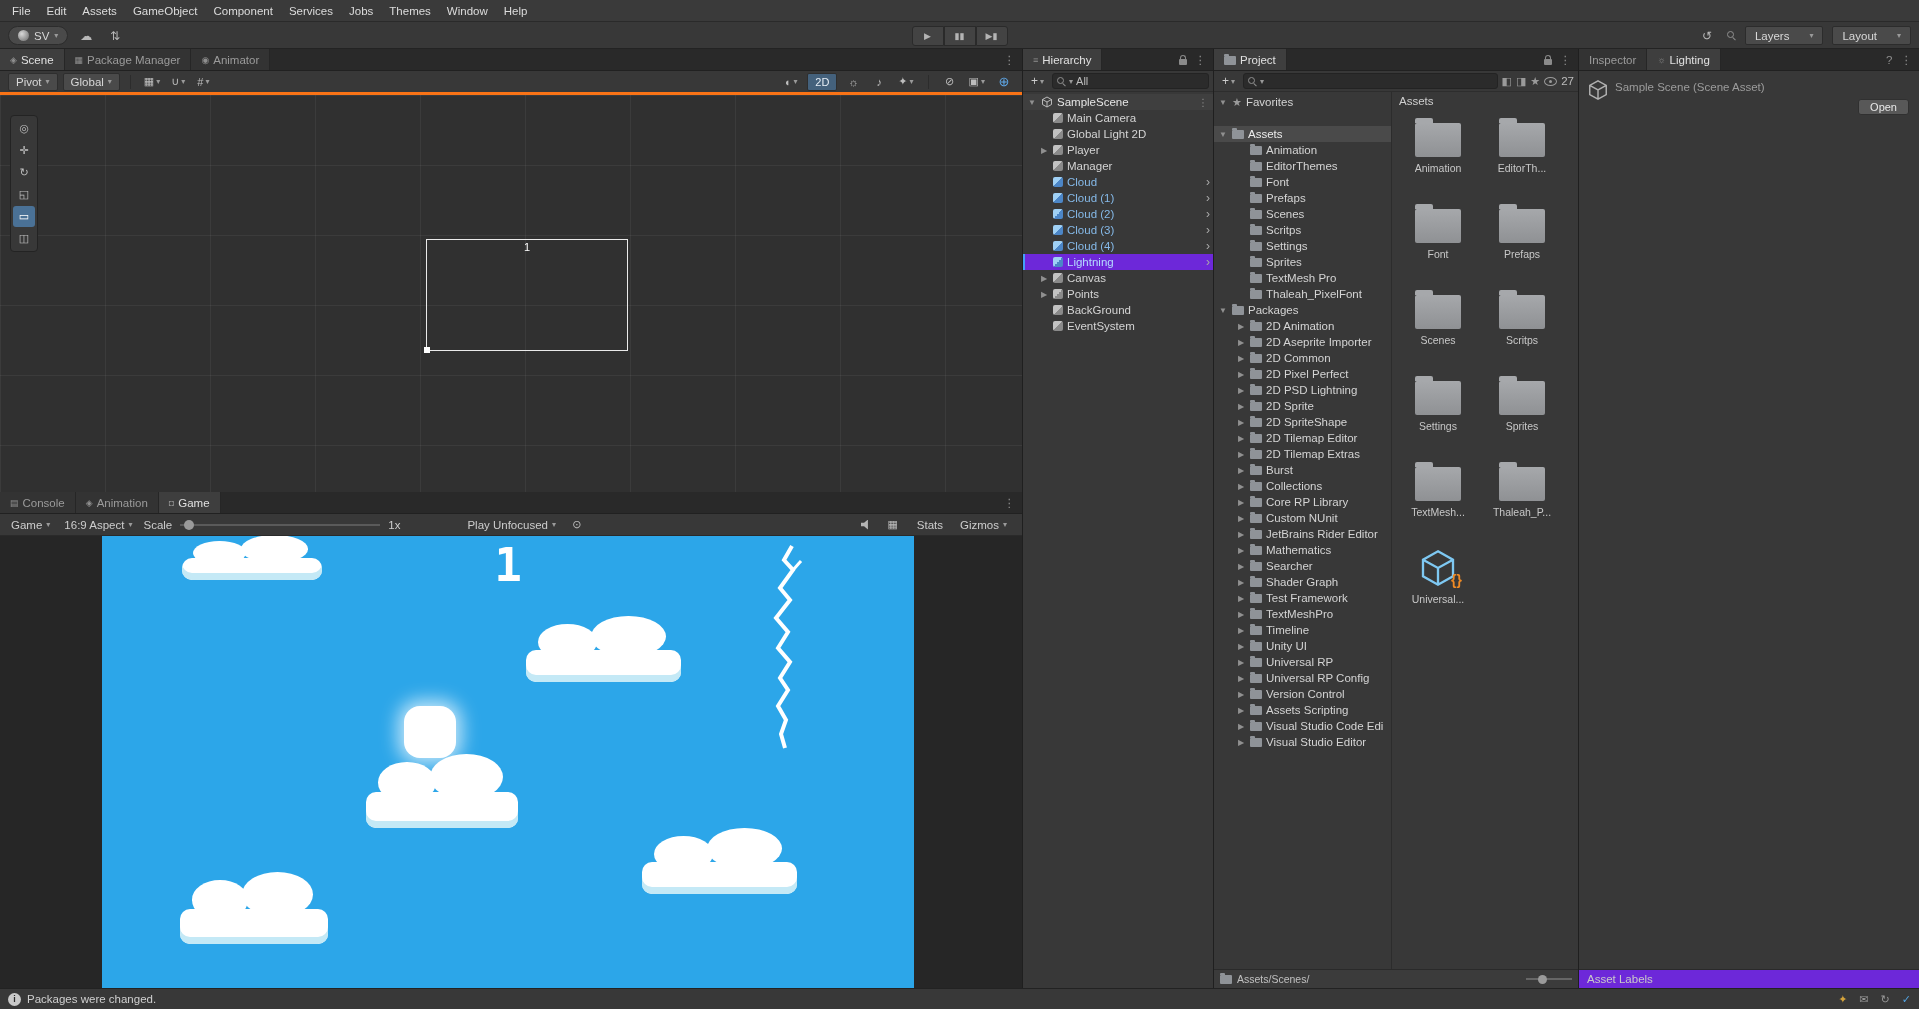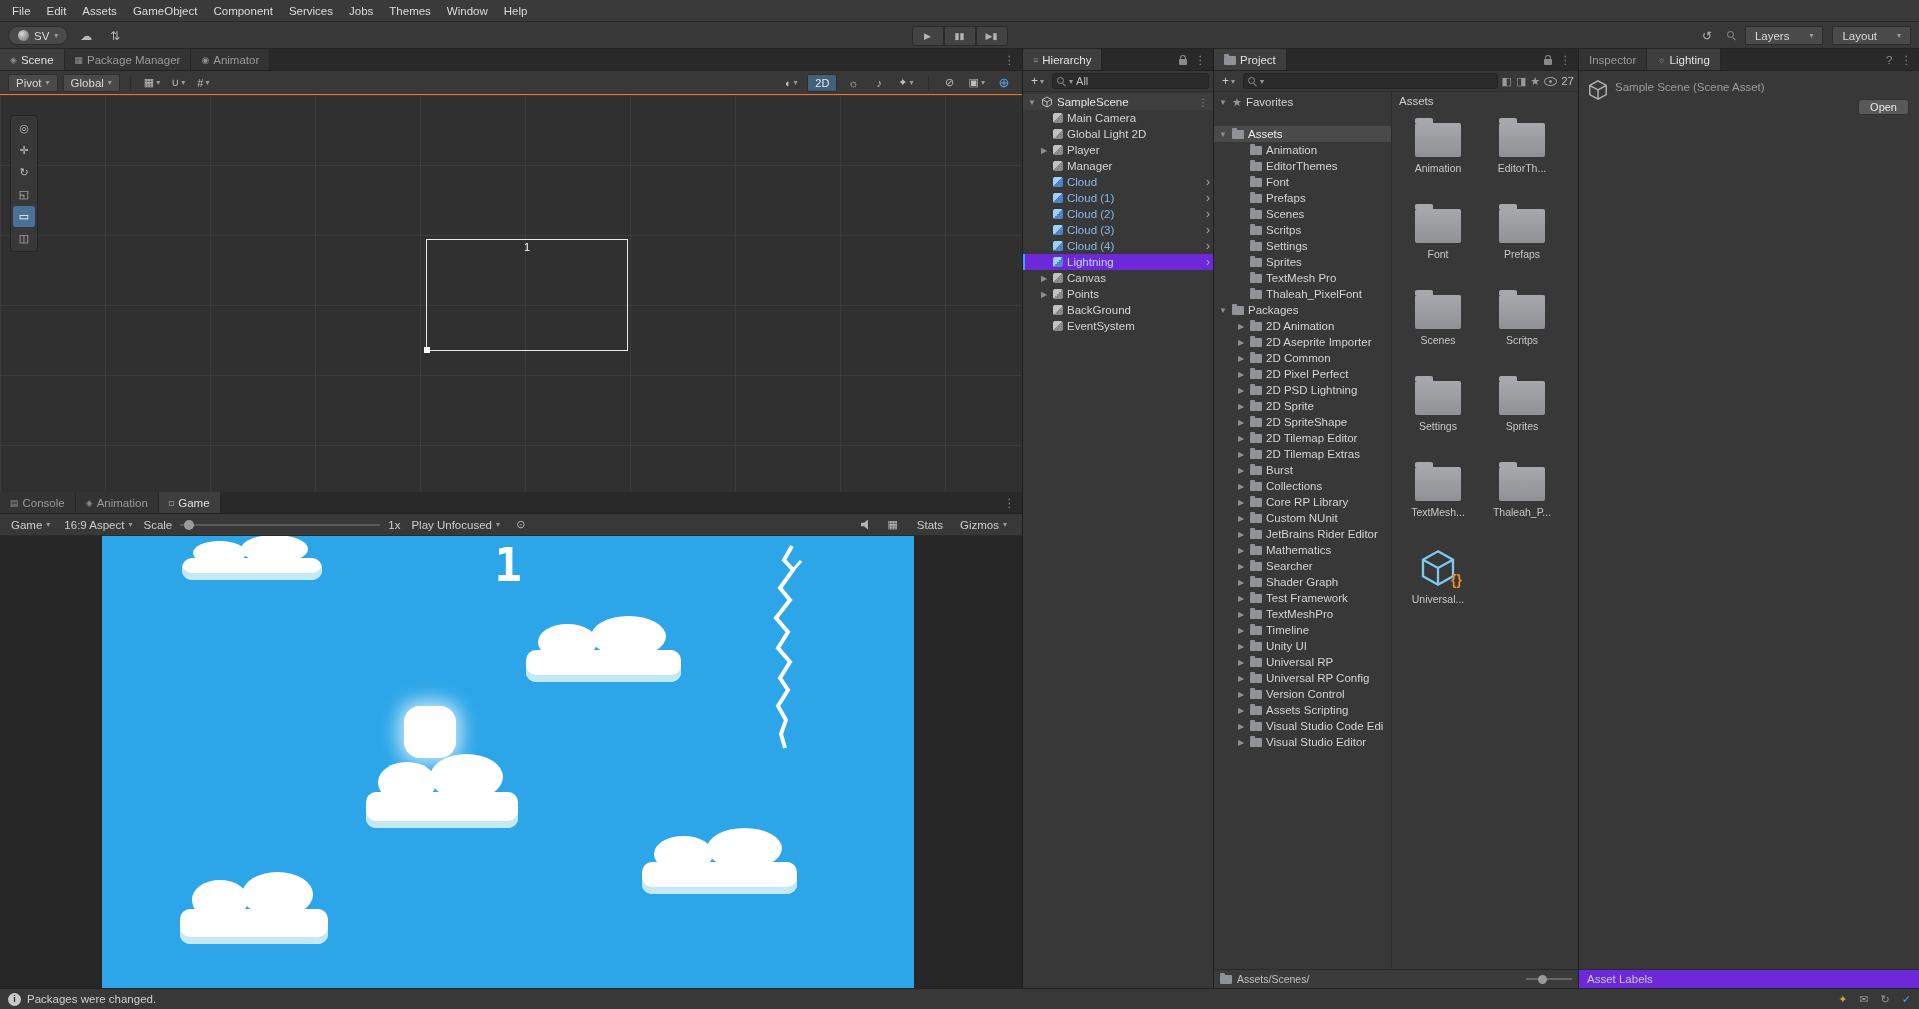--- a/index.html
+++ b/index.html
@@ -44,21 +44,21 @@
 .i-lock::before{content:'';position:absolute;top:-4px;left:1px;width:4px;height:4px;border:1.2px solid #8a8a8a;border-bottom:none;border-radius:3px 3px 0 0}
 .i-eye{position:relative;width:13px;height:9px;flex:none}
 .i-eye::before{content:'';position:absolute;inset:0;border:1px solid #9a9a9a;border-radius:50%}
 .i-eye::after{content:'';position:absolute;left:5px;top:3px;width:3px;height:3px;background:#9a9a9a;border-radius:50%}
 .i-speaker{width:11px;height:10px;background:#b5b5b5;clip-path:polygon(0 32%,30% 32%,65% 0,65% 100%,30% 68%,0 68%)}
 .i-info{width:13px;height:13px;border-radius:50%;background:#c9c9c9;color:#2b2b2b;font:bold 9px/13px "Liberation Sans",sans-serif;text-align:center;flex:none}
 
 
 #left-pane{position:absolute;left:0;top:49px;width:1022px;height:939px;background:#383838}
 #lp-tabs{position:absolute;top:0;left:0;right:0}
-#scene-toolbar{position:absolute;top:22px;left:0;right:0;height:24px;background:#383838;border-bottom:1px solid #f97316;display:flex;align-items:center;gap:5px;padding:0 8px}
+#scene-toolbar{position:absolute;top:22px;left:0;right:0;height:24px;background:#383838;border-bottom:3px solid #f97316;display:flex;align-items:center;gap:5px;padding:0 8px}
 .tbtn{display:flex;align-items:center;gap:4px;background:#4a4a4a;border:1px solid #2e2e2e;border-radius:2px;padding:1px 7px;height:18px;color:#d8d8d8}
 .ibtn{display:flex;align-items:center;justify-content:center;gap:2px;min-width:20px;height:18px;padding:0 3px;color:#bdbdbd;font-size:11px}
 .sep{width:1px;height:14px;background:#2c2c2c;margin:0 5px}
 .st-right{margin-left:auto;display:flex;align-items:center;gap:6px}
 .mode2d{background:#44617c;border:1px solid #2e2e2e;border-radius:2px;color:#e6eef6;padding:0 7px}
 .gizmo-blue{color:#5fa8e8;font-size:13px}
 
 #scene-view{position:absolute;top:46px;left:0;right:0;height:397px;background-color:#303030;overflow:hidden;
  background-image:linear-gradient(rgba(255,255,255,.05) 1px,transparent 1px),linear-gradient(90deg,rgba(255,255,255,.05) 1px,transparent 1px);
  background-size:105px 70px}
@@ -320,21 +320,21 @@
         </div>
       <div class="gt-dd">
           <span>16:9 Aspect</span>
           <span class="dd-arrow">▾</span>
         </div>
       <span class="gt-label">Scale</span>
       <div class="slider">
           <span class="knob" style="left:4px"></span>
         </div>
       <span class="gt-label">1x</span>
-      <div class="gt-dd" style="">
+      <div class="gt-dd" style="margin-left:56px">
           <span>Play Unfocused</span>
           <span class="dd-arrow">▾</span>
         </div>
       <span class="ibtn">⊙</span>
       <div class="gt-right">
         <span class="i-speaker"></span>
         <span class="ibtn">▦</span>
         <span class="gt-dd">Stats</span>
         <div class="gt-dd">
             <span>Gizmos</span>

